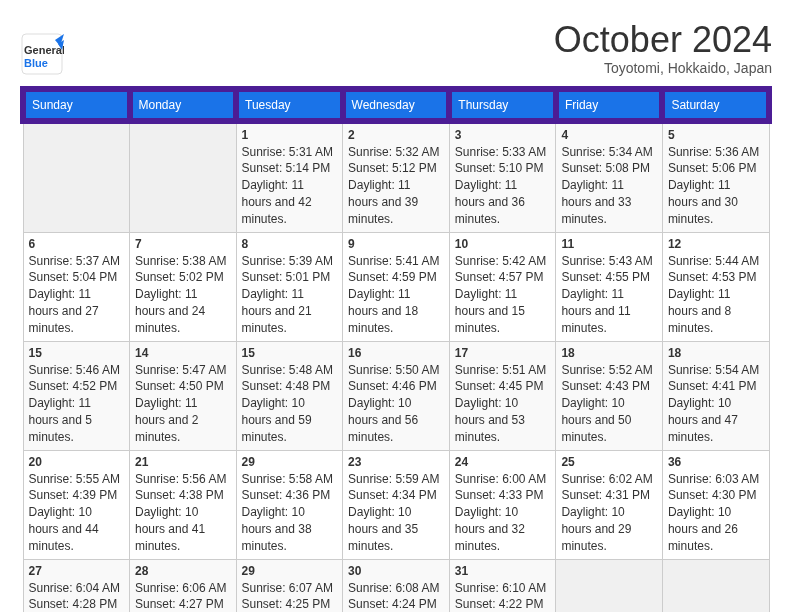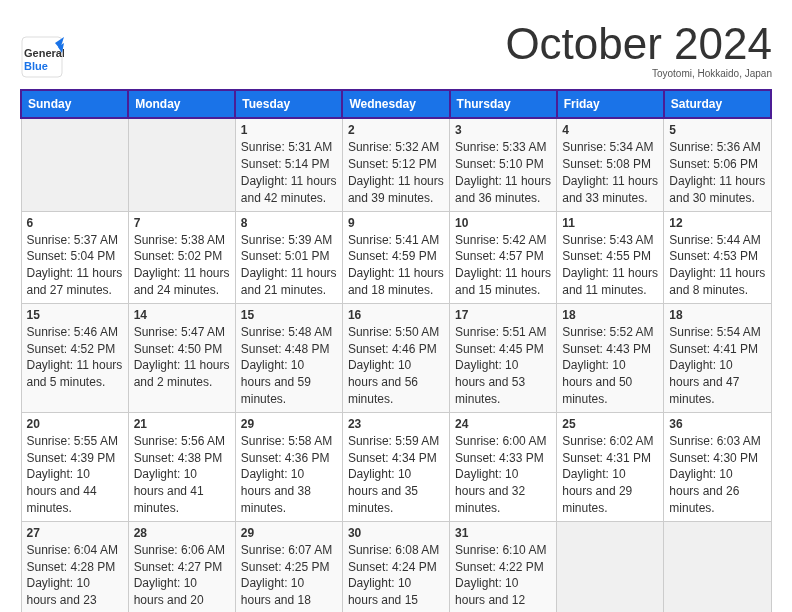--- a/index.html
+++ b/index.html
@@ -18,42 +18,42 @@
     }
     .logo {
       display: flex;
       align-items: center;
       gap: 4px;
     }
     .title-block {
       text-align: right;
     }
     .month-title {
-      font-size: 44px;
+      font-size: 36px;
       font-weight: normal;
       color: #333;
       line-height: 1.1;
     }
     .location {
-      font-size: 10px;
+      font-size: 14px;
       color: #555;
     }
     .calendar {
       width: 100%;
       border-collapse: collapse;
       border: 1px solid #ccc;
     }
     .calendar th {
       background: #1a73e8;
       color: #fff;
       font-size: 12px;
-      font-weight: bold;
+      font-weight: normal;
       text-align: left;
       padding: 6px 6px;
-      border: 2px solid #4c1d95;
+      border: 6px solid #4c1d95;
     }
     .calendar td {
       border: 1px solid #ccc;
       vertical-align: top;
       padding: 4px 5px;
       width: 107px;
       min-height: 80px;
       font-size: 10px;
       color: #333;
       background: #fff;

